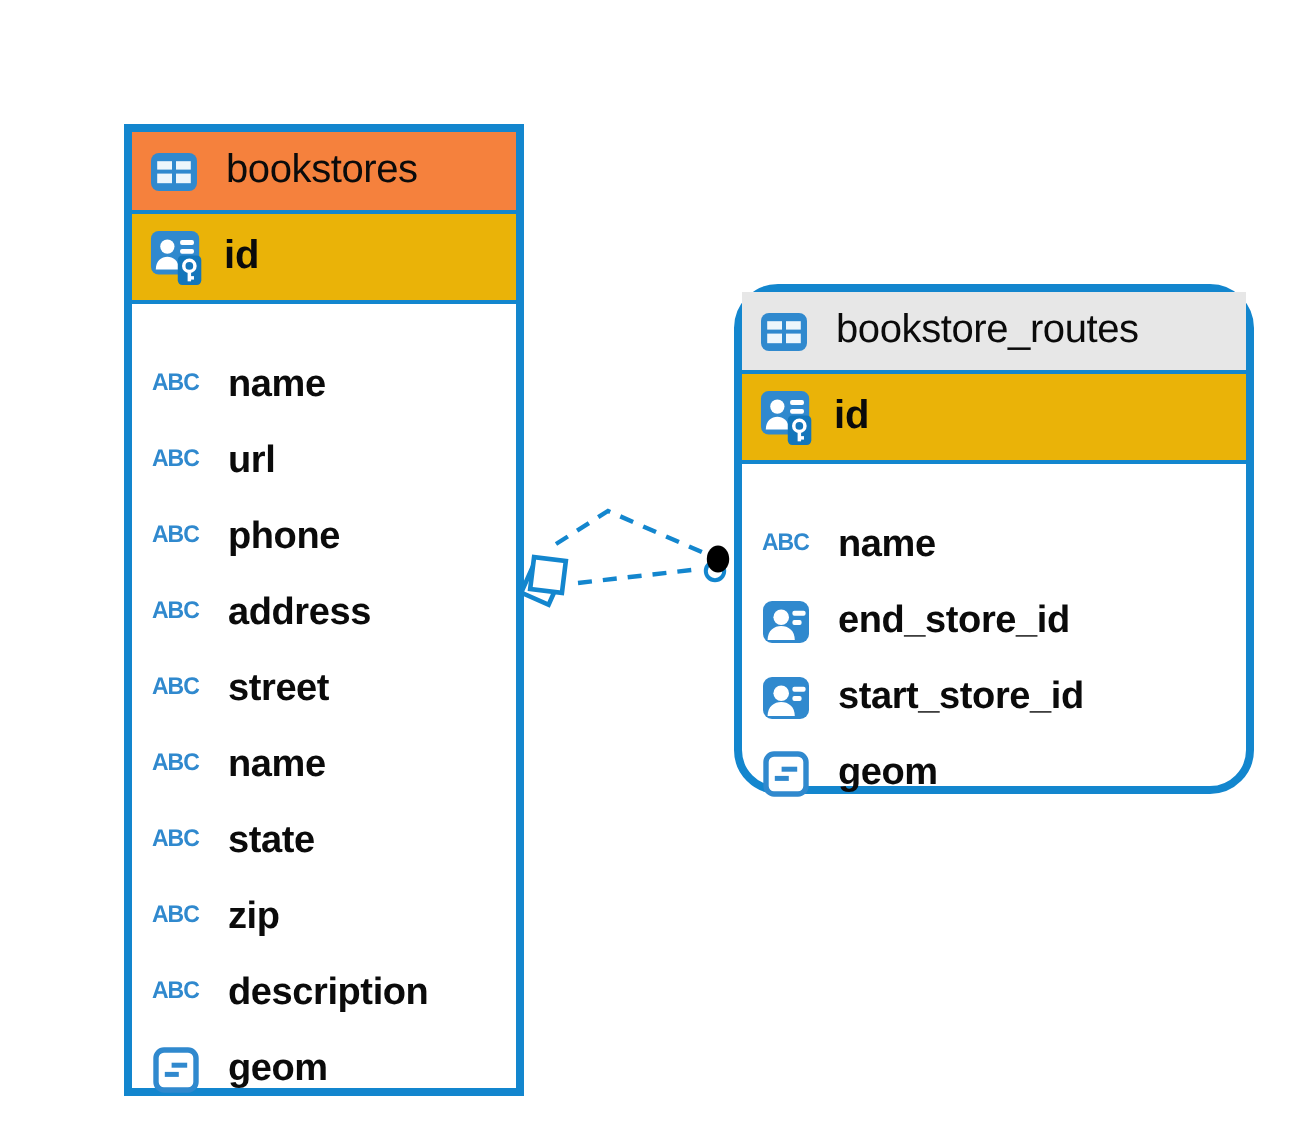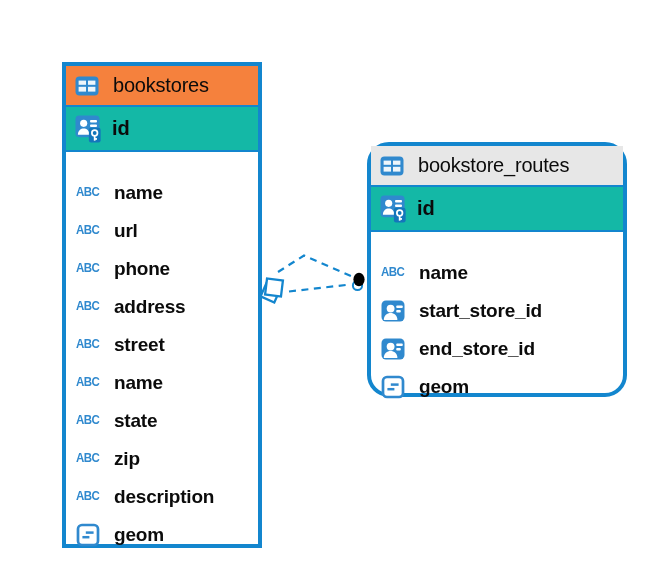--- a/index.html
+++ b/index.html
@@ -22,21 +22,21 @@
   .tbl-routes{left:367px;top:142px;width:260px;height:255px;border-radius:22px;}
   .tbl-header{
     height:41px;display:flex;align-items:center;gap:9px;
     padding:0 6px 0 9px;border-bottom:2px solid var(--blue);
   }
   .tbl-header.orange{background:var(--orange);}
   .tbl-header.gray{background:var(--gray-hdr);}
   .tbl-title{font-size:20px;font-weight:400;white-space:nowrap;letter-spacing:-0.2px;}
   .pk-row{
     height:45px;display:flex;align-items:center;gap:8px;
-    padding-left:9px;border-bottom:2px solid var(--blue);background:#14b8a6;
+    padding-left:9px;border-bottom:2px solid var(--blue);background:#eab308;
   }
   .pk-name{font-size:20px;font-weight:700;}
   .cols{padding:22px 0 3px 0;}
   .col-row{
     height:38px;display:flex;align-items:center;gap:9px;padding-left:10px;
   }
   .col-name{font-size:19px;font-weight:700;white-space:nowrap;letter-spacing:-0.2px;}
   .icon-slot{
     width:29px;min-width:29px;display:flex;align-items:center;justify-content:flex-start;
   }
@@ -208,29 +208,29 @@
             <span class="abc">ABC</span>
           </span>
         <span class="col-name">name</span>
       </div>
       <div class="col-row">
         <span class="icon-slot">
           <svg width="24" height="22">
               <use href="#sym-person"></use>
             </svg>
         </span>
-        <span class="col-name">start_store_id</span>
+        <span class="col-name">end_store_id</span>
       </div>
       <div class="col-row">
         <span class="icon-slot">
           <svg width="24" height="22">
               <use href="#sym-person"></use>
             </svg>
         </span>
-        <span class="col-name">end_store_id</span>
+        <span class="col-name">start_store_id</span>
       </div>
       <div class="col-row">
         <span class="icon-slot">
           <svg width="24" height="24">
               <use href="#sym-geom"></use>
             </svg>
         </span>
         <span class="col-name">geom</span>
       </div>
     </div>

